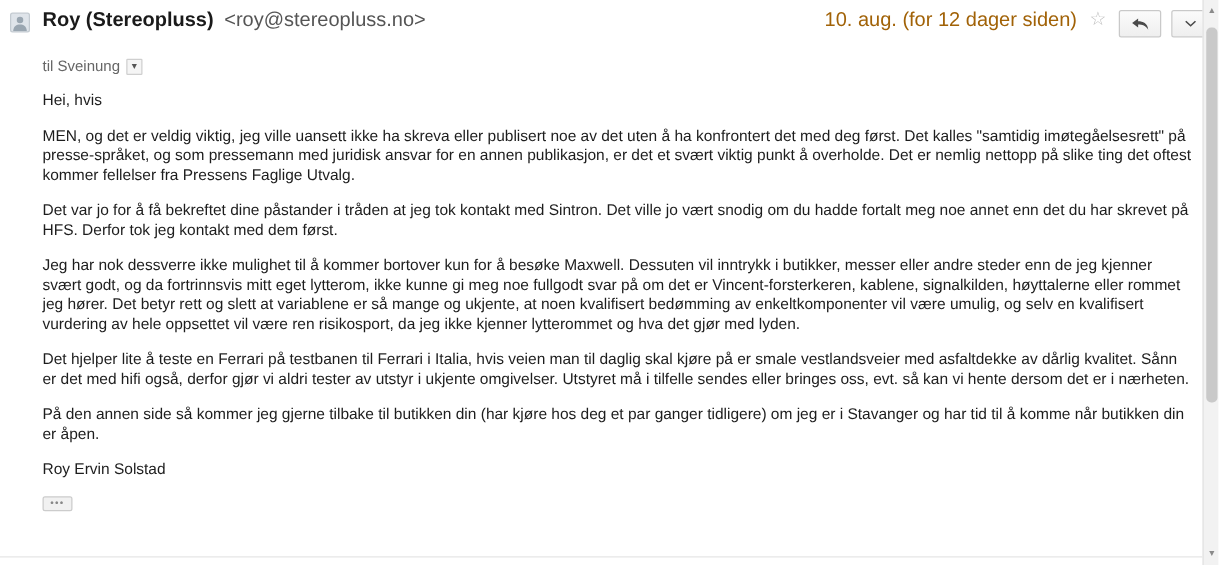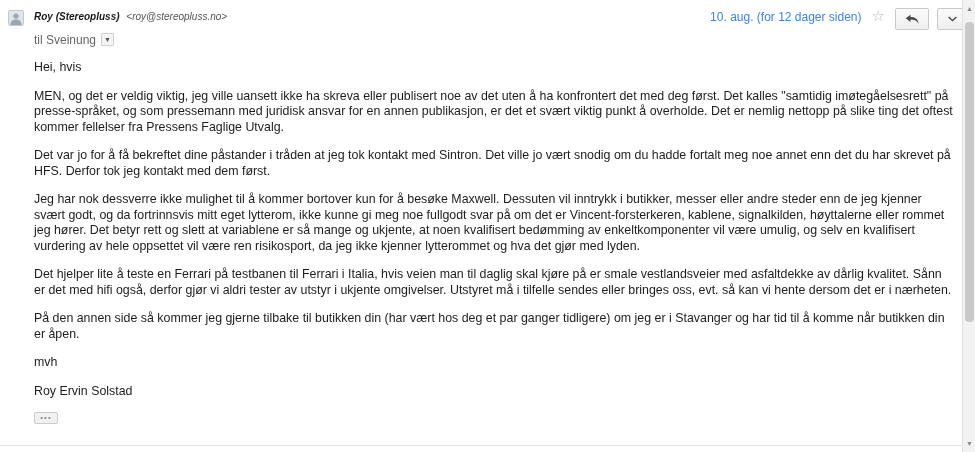--- a/index.html
+++ b/index.html
@@ -40,45 +40,44 @@
     align-items: flex-end;
     justify-content: center;
     overflow: hidden;
   }
   .avatar svg { display: block; }
 
   .sender-block {
     flex: 1 1 auto;
     white-space: nowrap;
     overflow: hidden;
-    font-size: 10px;
+    font-size: 16px;
     color: #222222;
     line-height: 16px;
     padding-top: 1px;
-    font-style: italic;
   }
   .sender-name {
     font-weight: bold;
     color: #1a1a1a;
   }
   .sender-email {
     color: #555555;
     margin-left: 4px;
   }
 
   .header-right {
     display: flex;
     align-items: flex-start;
     gap: 8px;
     padding-top: 0px;
     white-space: nowrap;
   }
   .date-text {
-    font-size: 12px;
-    color: #3b82f6;
+    font-size: 16px;
+    color: #a16207;
     line-height: 18px;
   }
   .star-icon {
     line-height: 16px;
     font-size: 15px;
     color: #bdbdbd;
     padding: 0 2px;
   }
   .btn {
     height: 22px;
@@ -91,25 +90,25 @@
     justify-content: center;
     color: #4a4a4a;
   }
   .btn.reply { width: 34px; }
   .btn.more { width: 24px; font-size: 9px; }
   .btn svg { display: block; }
 
   
   .to-line {
     margin-left: 34px;
-    margin-top: 3px;
+    margin-top: 16px;
     font-size: 12px;
     color: #666666;
     display: flex;
-    align-items: flex-start;
+    align-items: flex-end;
     gap: 5px;
   }
   .caret-box {
     width: 13px;
     height: 13px;
     border: 1px solid #cfcfcf;
     background: #f5f5f5;
     display: inline-flex;
     align-items: center;
     justify-content: center;
@@ -234,22 +233,21 @@
       <span>▼</span>
     </span>
   </div>
 
   <div class="mail-body">
     <p>Hei, hvis</p>
     <p>MEN, og det er veldig viktig, jeg ville uansett ikke ha skreva eller publisert noe av det uten å ha konfrontert det med deg først. Det kalles "samtidig imøtegåelsesrett" på presse-språket, og som pressemann med juridisk ansvar for en annen publikasjon, er det et svært viktig punkt å overholde. Det er nemlig nettopp på slike ting det oftest kommer fellelser fra Pressens Faglige Utvalg.</p>
     <p>Det var jo for å få bekreftet dine påstander i tråden at jeg tok kontakt med Sintron. Det ville jo vært snodig om du hadde fortalt meg noe annet enn det du har skrevet på HFS. Derfor tok jeg kontakt med dem først.</p>
     <p>Jeg har nok dessverre ikke mulighet til å kommer bortover kun for å besøke Maxwell. Dessuten vil inntrykk i butikker, messer eller andre steder enn de jeg kjenner svært godt, og da fortrinnsvis mitt eget lytterom, ikke kunne gi meg noe fullgodt svar på om det er Vincent-forsterkeren, kablene, signalkilden, høyttalerne eller rommet jeg hører. Det betyr rett og slett at variablene er så mange og ukjente, at noen kvalifisert bedømming av enkeltkomponenter vil være umulig, og selv en kvalifisert vurdering av hele oppsettet vil være ren risikosport, da jeg ikke kjenner lytterommet og hva det gjør med lyden.</p>
     <p>Det hjelper lite å teste en Ferrari på testbanen til Ferrari i Italia, hvis veien man til daglig skal kjøre på er smale vestlandsveier med asfaltdekke av dårlig kvalitet. Sånn er det med hifi også, derfor gjør vi aldri tester av utstyr i ukjente omgivelser. Utstyret må i tilfelle sendes eller bringes oss, evt. så kan vi hente dersom det er i nærheten.</p>
-    <p>På den annen side så kommer jeg gjerne tilbake til butikken din (har vært hos deg et par ganger tidligere) om jeg er i Stavanger og har tid til å komme når butikken din er åpen.</p>
-    <p>mvh</p>
+    <p>På den annen side så kommer jeg gjerne tilbake til butikken din (har kjøre hos deg et par ganger tidligere) om jeg er i Stavanger og har tid til å komme når butikken din er åpen.</p>
     <p>Roy Ervin Solstad</p>
   </div>
 
   <div class="ellipsis-btn">
     <span>•••</span>
   </div>
 
   <div class="bottom-rule"></div>
 
   <div class="scrollbar">

